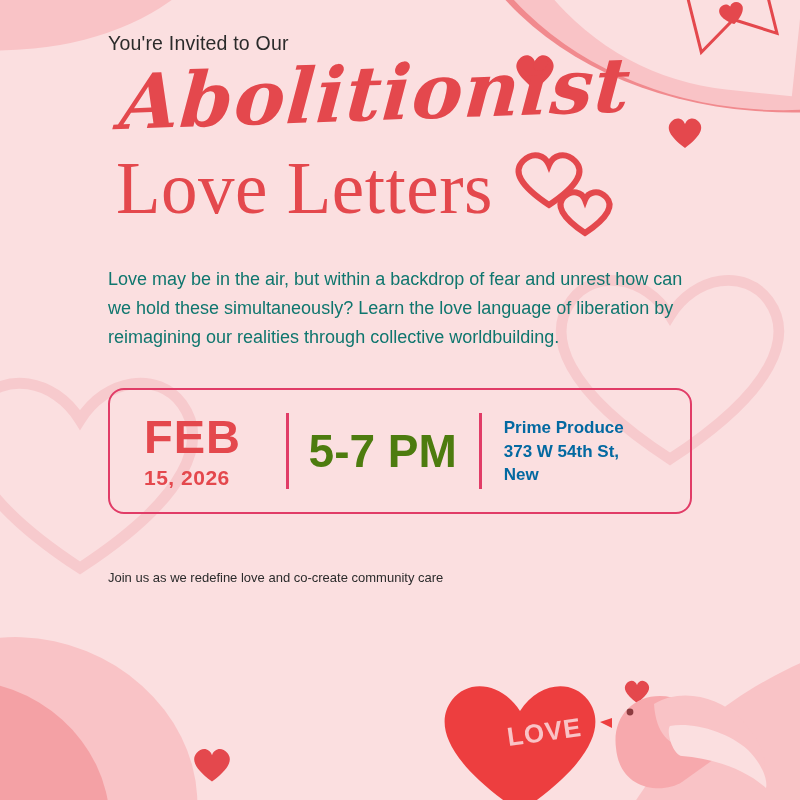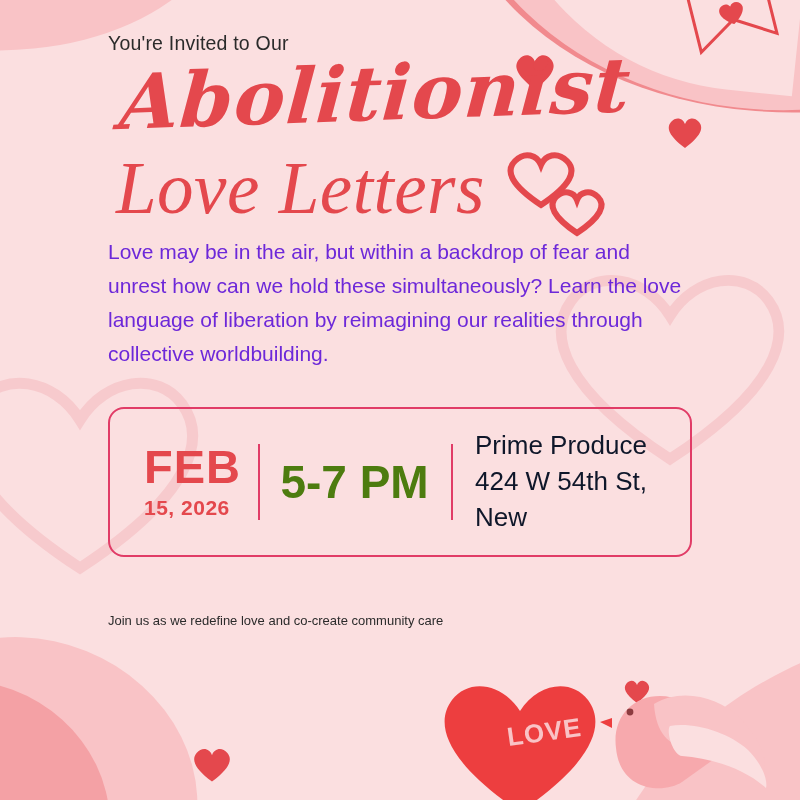--- a/index.html
+++ b/index.html
@@ -104,45 +104,45 @@
   }
 
   .title-row {
     display: flex;
     align-items: center;
     margin-top: 2px;
   }
   .title-serif {
     font-family: "Liberation Serif", serif;
     font-size: 73px;
-    font-style: italic;
     color: #e4484d;
     letter-spacing: .5px;
     line-height: 1.05;
     margin-left: 8px;
   }
   .title-hearts {
     position: relative;
     width: 120px; height: 90px;
     margin-left: 14px;
   }
 
   .blurb {
-    font-size: 21px;
+    margin-top: 30px;
+    font-size: 18px;
     line-height: 1.62;
-    color: #6d28d9;
+    color: #0f766e;
     max-width: 600px;
   }
 
   
   .details-box {
     margin-top: 36px;
     border: 2.5px solid #e13c67;
     border-radius: 16px;
-    height: 150px;
+    height: 126px;
     display: flex;
     align-items: center;
     padding: 0 34px;
   }
   .date-block { width: 138px; }
   .date-month {
     font-size: 47px;
     font-weight: 800;
     color: #e4484d;
     letter-spacing: 1px;
@@ -166,23 +166,23 @@
     color: #4d7c0f;
     letter-spacing: 0px;
     white-space: nowrap;
   }
   .vdiv2 {
     width: 3px; height: 76px;
     background: #e13c67;
     margin: 0 22px;
   }
   .venue-block {
-    font-size: 26px;
-    font-weight: 400;
-    color: #0f172a;
+    font-size: 17px;
+    font-weight: 700;
+    color: #0369a1;
     line-height: 1.38;
   }
 
   .footer-line {
     margin-top: 56px;
     font-size: 13px;
     color: #2b2b2b;
   }
 </style>
 </head>
@@ -264,19 +264,19 @@
     <div class="details-box">
       <div class="date-block">
         <div class="date-month">FEB</div>
         <div class="date-day">15, 2026</div>
       </div>
       <div class="vdiv"></div>
       <div class="time-block">5-7 PM</div>
       <div class="vdiv2"></div>
       <div class="venue-block">
         <div>Prime Produce</div>
-        <div>424 W 54th St, New</div>
+        <div>373 W 54th St, New</div>
       </div>
     </div>
 
     <div class="footer-line">Join us as we redefine love and co-create community care</div>
   </div>
 </div>
 
 </body></html>

